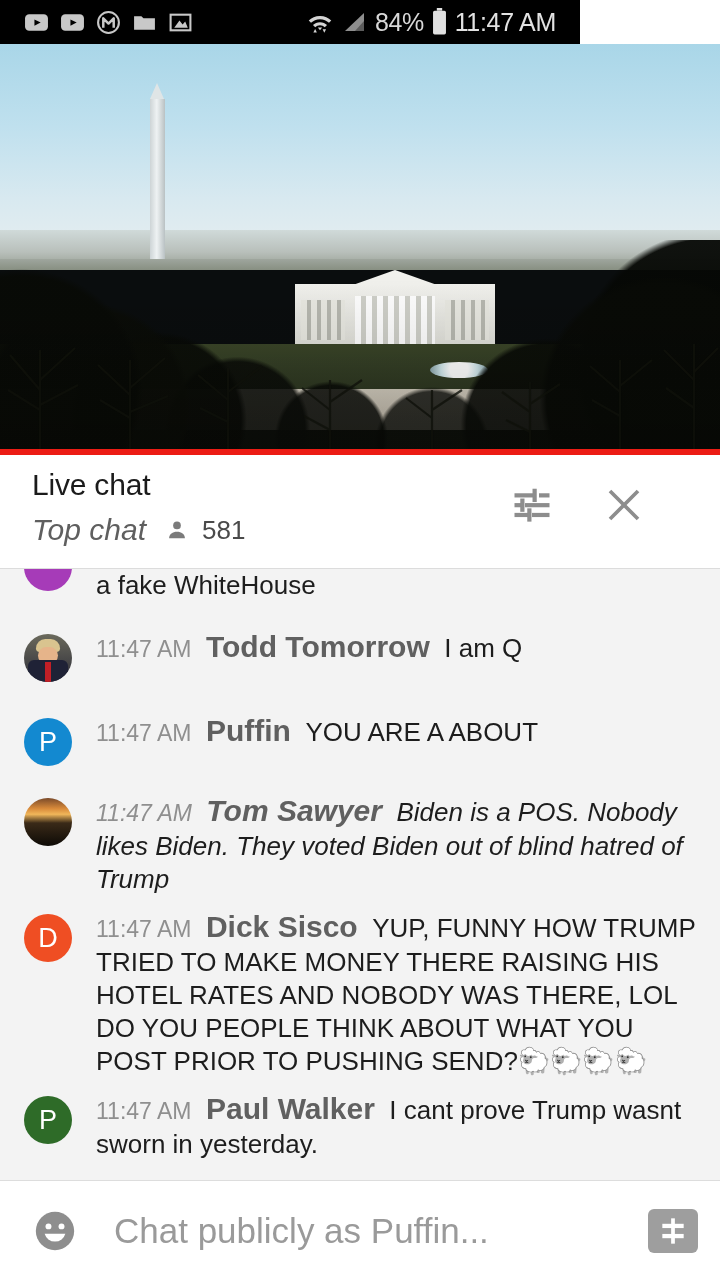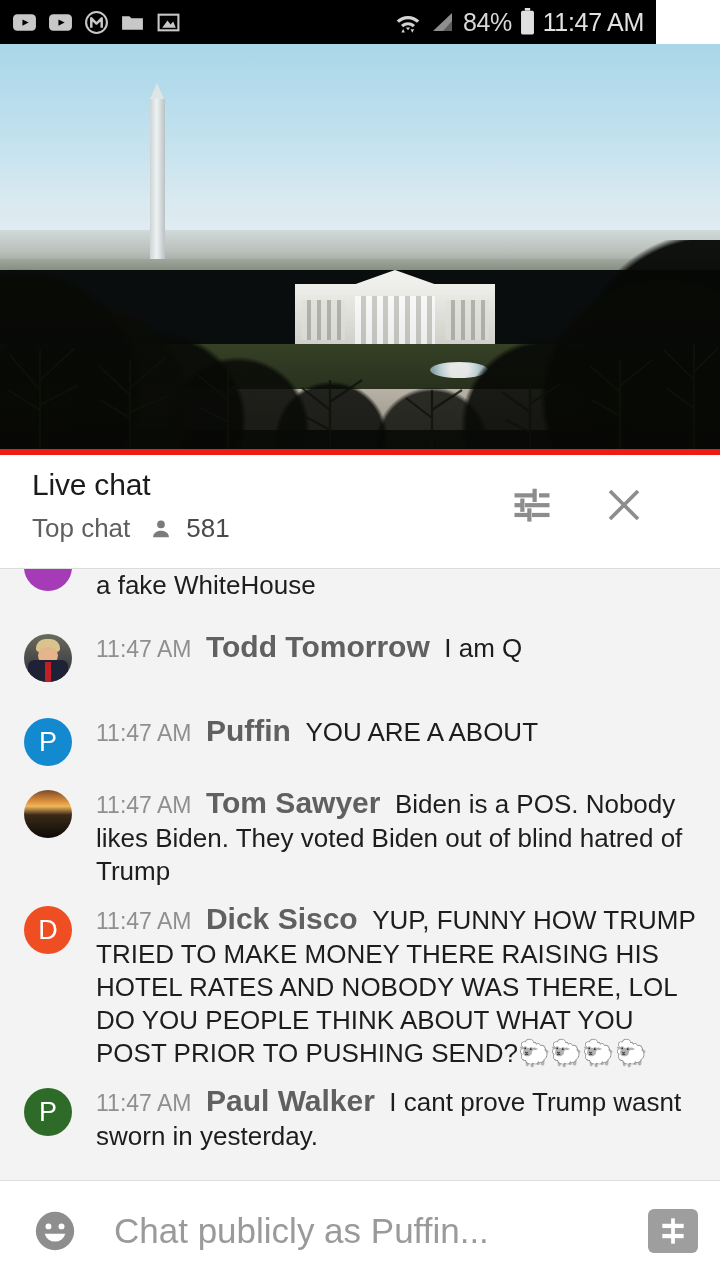--- a/index.html
+++ b/index.html
@@ -6,23 +6,23 @@
   body{
     width:720px;height:1280px;overflow:hidden;
     font-family:"Liberation Sans", sans-serif;
     background:#ffffff;
     -webkit-font-smoothing:antialiased;
   }
   .phone{position:relative;width:720px;height:1280px;overflow:hidden;background:#fff;}
 
   
   .statusbar{
-    position:absolute;top:0;left:0;width:656px;height:44px;background:#000;
+    position:absolute;top:0;left:0;width:580px;height:44px;background:#000;
     display:flex;align-items:center;justify-content:space-between;
-    padding:0 12px;box-sizing:border-box;
+    padding:0 24px;box-sizing:border-box;
   }
   .sb-left{display:flex;align-items:center;gap:11px;}
   .sb-right{display:flex;align-items:center;gap:7px;color:#d4d4d4;}
   .sb-ico{width:25px;height:25px;display:block;}
   .sb-battpct{font-size:25px;color:#d8d8d8;letter-spacing:-0.5px;line-height:1;}
   .sb-clock{font-size:25px;color:#e2e2e2;letter-spacing:-0.3px;line-height:1;}
 
   
   .video{position:absolute;top:44px;left:0;width:720px;height:411px;overflow:hidden;background:#0a0d0e;}
   .sky{position:absolute;top:0;left:0;width:720px;height:215px;
@@ -65,21 +65,21 @@
   .branches{position:absolute;top:196px;left:0;width:720px;height:215px;opacity:.85;}
   .vid-shade{position:absolute;top:0;left:0;width:720px;height:411px;
        background:linear-gradient(180deg,rgba(0,0,0,0) 55%,rgba(0,0,0,.18) 100%);}
   .progress{position:absolute;bottom:0;left:0;width:720px;height:6px;background:#7a1818;}
   .progress .fill{height:6px;background:#ec1c14;width:100%;}
 
   
   .chat-header{position:absolute;top:455px;left:0;width:668px;height:113px;background:#fff;box-sizing:border-box;}
   .ch-title{position:absolute;left:32px;top:13px;font-size:30px;color:#1b1b1b;letter-spacing:-.2px;}
   .ch-sub{position:absolute;left:32px;top:58px;display:flex;align-items:center;gap:6px;}
-  .ch-sub-label{font-size:26px;color:#5f5f5f;}
+  .ch-sub-label{font-size:30px;color:#5f5f5f;font-style:italic;}
   .ch-count{font-size:26px;color:#4a4a4a;margin-left:8px;}
   .person-ico{width:22px;height:24px;margin-left:14px;display:block;}
   .ch-actions{position:absolute;right:22px;top:28px;display:flex;align-items:center;gap:48px;}
   .icon-btn{width:44px;height:44px;display:flex;align-items:center;justify-content:center;}
 
   
   .chat-list{
     position:absolute;top:568px;left:0;width:720px;height:612px;background:#f3f3f3;overflow:hidden;
     border-top:1px solid #dcdcdc;box-sizing:border-box;
   }
@@ -261,21 +261,21 @@
           <span>P</span>
         </div>
       </div>
       <div class="body">
         <div class="line">
           <span class="time">11:47 AM</span>&nbsp;&nbsp;<span class="author">Puffin</span>&nbsp;&nbsp;<span class="text">YOU ARE A ABOUT</span>
         </div>
       </div>
     </div>
 
-    <div class="msg" style="margin-top:20px;">
+    <div class="msg" style="margin-top:28px;font-style:italic;">
       <div class="av-wrap">
         <div class="avatar photo-sunset"></div>
       </div>
       <div class="body">
         <div class="line">
           <span class="time">11:47 AM</span>&nbsp;&nbsp;<span class="author">Tom Sawyer</span>&nbsp;&nbsp;<span class="text">Biden is a POS. Nobody likes Biden. They voted Biden out of blind hatred of Trump</span>
         </div>
       </div>
     </div>
 

